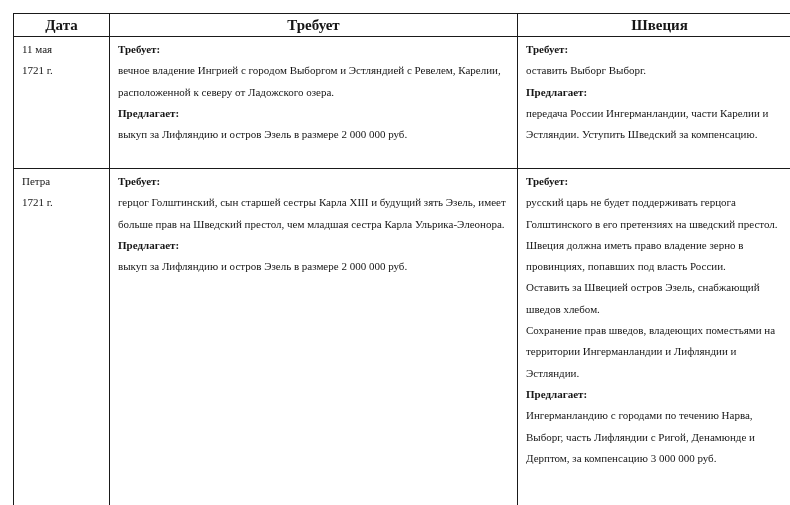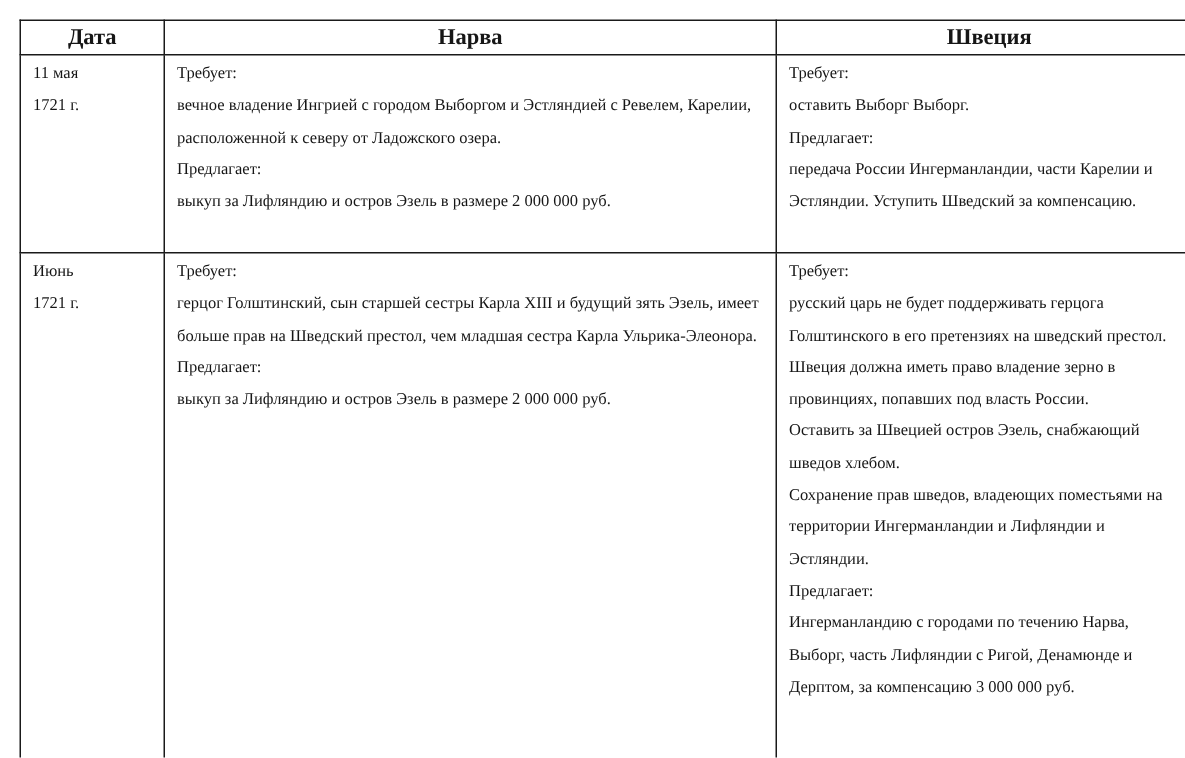--- a/index.html
+++ b/index.html
@@ -45,38 +45,38 @@
     line-height: 20px;
   }
   tbody td {
     padding: 2px 9px 0 8px;
     font-size: 11px;
   }
   tbody td p {
     margin: 0;
     line-height: 21.3px;
   }
-  tbody td p.lbl { font-weight: normal; }
+  tbody td p.lbl { font-weight: bold; }
   tr.row-1 td { height: 132px; }
   
 </style>
 </head>
 <body>
 
 <div class="page">
   <table class="negotiations">
     <colgroup>
       <col class="c-date">
       <col class="c-russia">
       <col class="c-sweden">
     </colgroup>
     <thead>
       <tr>
         <th>Дата</th>
-        <th>Нарва</th>
+        <th>Требует</th>
         <th>Швеция</th>
       </tr>
     </thead>
     <tbody>
       <tr class="row-1">
         <td>
             <p>11 мая</p>
             <p>1721 г.</p>
           </td>
         <td>
@@ -87,21 +87,21 @@
           </td>
         <td>
             <p class="lbl">Требует:</p>
             <p>оставить Выборг Выборг.</p>
             <p class="lbl">Предлагает:</p>
             <p>передача России Ингерманландии, части Карелии и Эстляндии. Уступить Шведский за компенсацию.</p>
           </td>
       </tr>
       <tr class="row-2">
         <td>
-            <p>Июнь</p>
+            <p>Петра</p>
             <p>1721 г.</p>
           </td>
         <td>
             <p class="lbl">Требует:</p>
             <p>герцог Голштинский, сын старшей сестры Карла XIII и будущий зять Эзель, имеет больше прав на Шведский престол, чем младшая сестра Карла Ульрика-Элеонора.</p>
             <p class="lbl">Предлагает:</p>
             <p>выкуп за Лифляндию и остров Эзель в размере 2 000 000 руб.</p>
           </td>
         <td>
             <p class="lbl">Требует:</p>

